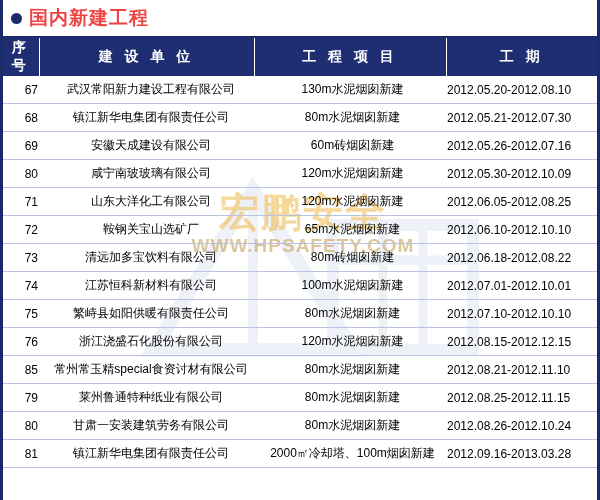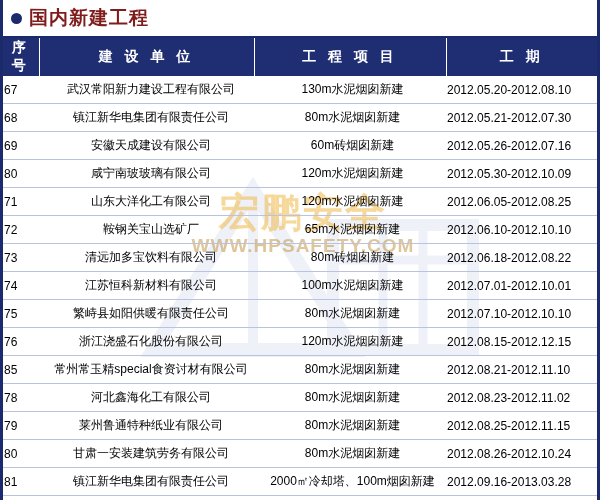--- a/index.html
+++ b/index.html
@@ -74,21 +74,21 @@
     width: 11px;
     height: 11px;
     border-radius: 50%;
     background: #1b2a6b;
     margin-right: 7px;
     flex: 0 0 auto;
   }
   .title-text {
     font-size: 19px;
     font-weight: bold;
-    color: #7f1d1d;
+    color: #ef4444;
     letter-spacing: 1px;
   }
   table.data {
     position: relative;
     z-index: 1;
     width: 100%;
     border-collapse: collapse;
     table-layout: fixed;
     font-size: 12px;
   }
@@ -110,21 +110,21 @@
     height: 25px;
     border-bottom: 1px solid #b9c3e0;
     color: #000000;
     font-size: 12px;
     background: transparent;
   }
   tr.alt td {
     background: #dbe2f2;
   }
   td.c-no {
-    text-align: left;
+    text-align: right;
     width: 36px;
   }
   td.c-unit {
     text-align: center;
     padding-left: 10px;
     margin-top: 13px;
   }
   td.c-proj {
     text-align: center;
     padding-left: 6px;
@@ -238,26 +238,20 @@
           <td class="c-unit">浙江浇盛石化股份有限公司</td>
           <td class="c-proj">120m水泥烟囱新建</td>
           <td class="c-date">2012.08.15-2012.12.15</td>
         </tr>
         <tr>
           <td class="c-no">85</td>
           <td class="c-unit">常州常玉精special食资讨材有限公司</td>
           <td class="c-proj">80m水泥烟囱新建</td>
           <td class="c-date">2012.08.21-2012.11.10</td>
         </tr>
-        <tr class="alt">
-          <td class="c-no">78</td>
-          <td class="c-unit">河北鑫海化工有限公司</td>
-          <td class="c-proj">80m水泥烟囱新建</td>
-          <td class="c-date">2012.08.23-2012.11.02</td>
-        </tr>
         <tr>
           <td class="c-no">79</td>
           <td class="c-unit">莱州鲁通特种纸业有限公司</td>
           <td class="c-proj">80m水泥烟囱新建</td>
           <td class="c-date">2012.08.25-2012.11.15</td>
         </tr>
         <tr class="alt">
           <td class="c-no">80</td>
           <td class="c-unit">甘肃一安装建筑劳务有限公司</td>
           <td class="c-proj">80m水泥烟囱新建</td>

